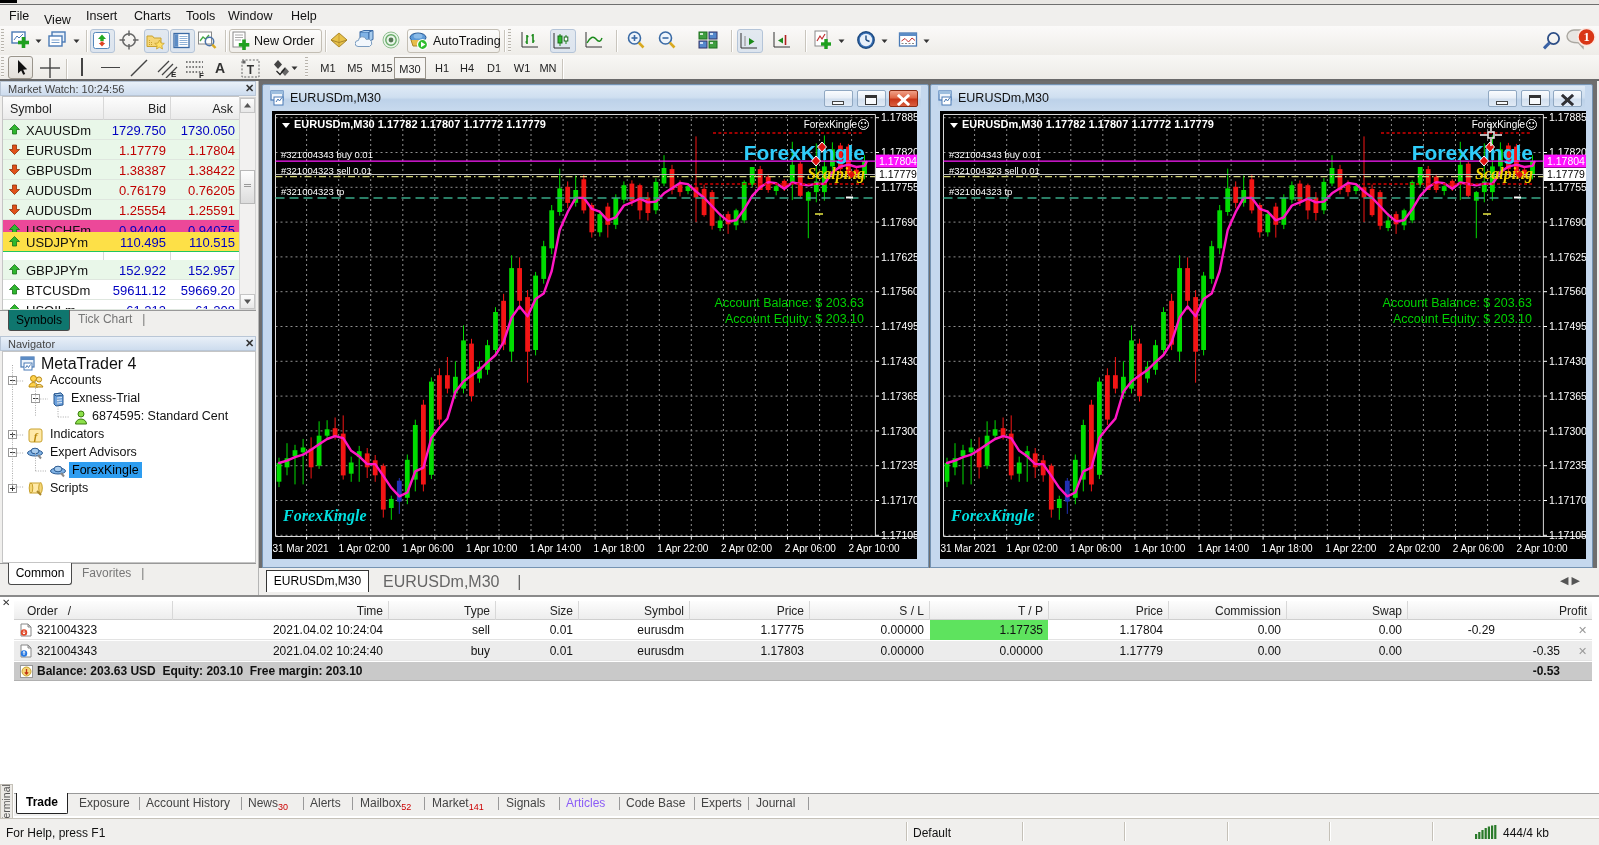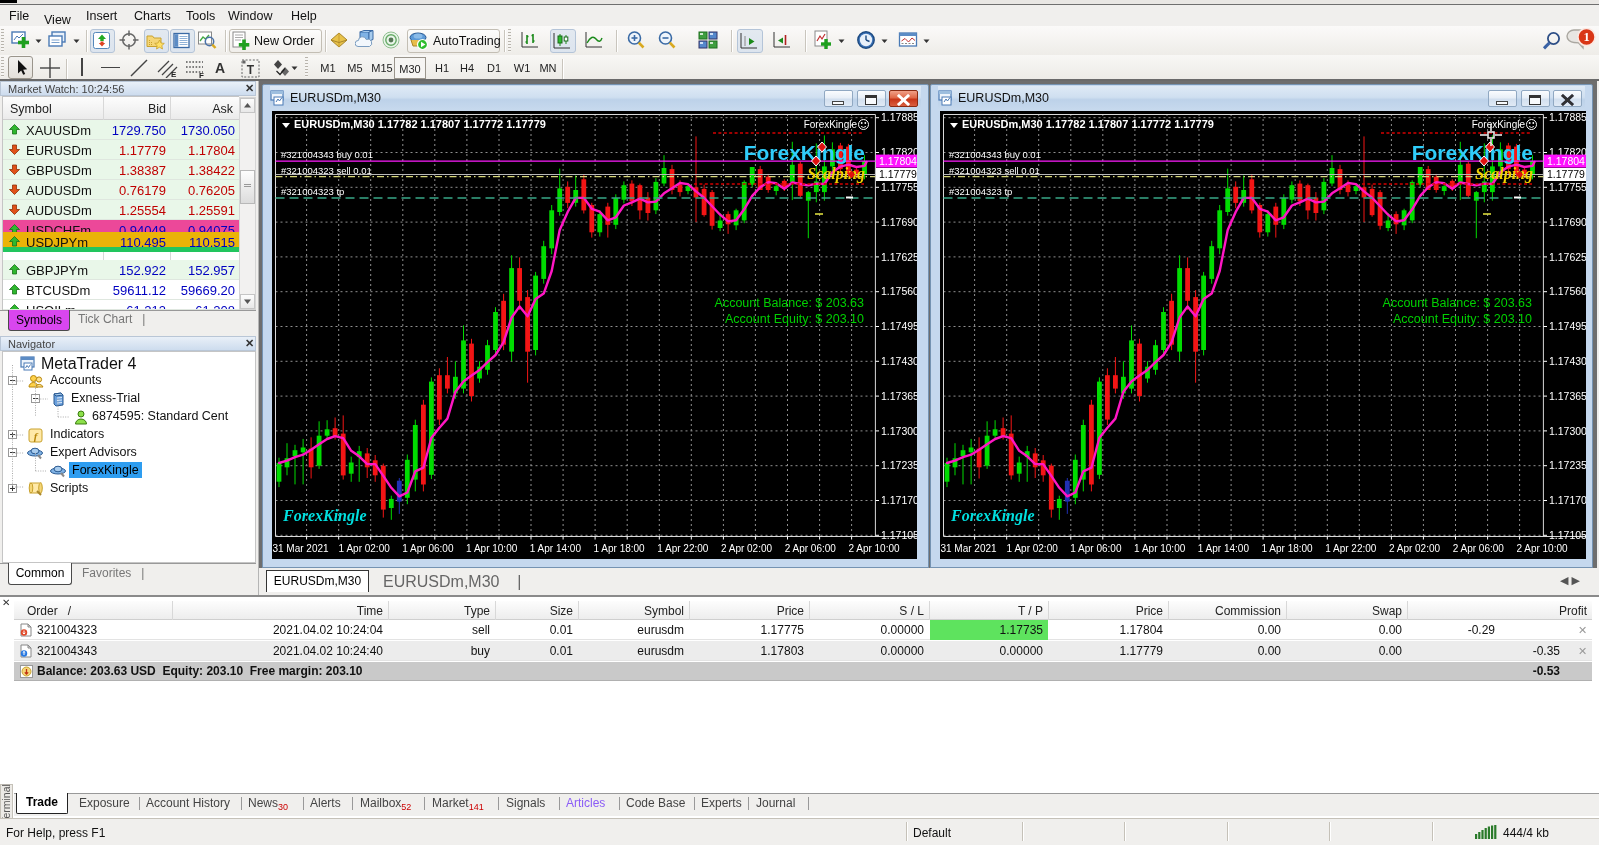--- a/index.html
+++ b/index.html
@@ -428,21 +428,21 @@
 <div class="ab" style="left:3px;top:220px;width:236px;height:20px;background:#ec4899;border-bottom:1px solid #dfe7df;overflow:hidden">
 <span class="ab" style="left:6px;top:4px">
       <svg width="11" height="11" viewBox="0 0 11 11">
         <path d="M5.5 0.5 L10.5 5.5 L7.5 5.5 L7.5 10 L3.5 10 L3.5 5.5 L0.5 5.5 Z" fill="#2eb82e" stroke="#187018" stroke-width="0.8"></path>
       </svg>
     </span>
 <span class="ab" style="left:23px;top:3px;font-size:13px;color:#111">USDCHFm</span>
 <span class="ab" style="left:100px;top:3px;width:63px;text-align:right;font-size:13px;color:#0000c0">0.94049</span>
 <span class="ab" style="left:168px;top:3px;width:64px;text-align:right;font-size:13px;color:#0000c0">0.94075</span>
 </div>
-<div class="ab" style="left:3px;top:232px;width:236px;height:20px;background:#eab308;border-bottom:5px solid #22c55e;overflow:hidden">
+<div class="ab" style="left:3px;top:232px;width:236px;height:20px;background:#fde047;border-bottom:1px solid #22c55e;overflow:hidden">
 <span class="ab" style="left:6px;top:4px">
       <svg width="11" height="11" viewBox="0 0 11 11">
         <path d="M5.5 0.5 L10.5 5.5 L7.5 5.5 L7.5 10 L3.5 10 L3.5 5.5 L0.5 5.5 Z" fill="#2eb82e" stroke="#187018" stroke-width="0.8"></path>
       </svg>
     </span>
 <span class="ab" style="left:23px;top:3px;font-size:13px;color:#111">USDJPYm</span>
 <span class="ab" style="left:100px;top:3px;width:63px;text-align:right;font-size:13px;color:#0000c0">110.495</span>
 <span class="ab" style="left:168px;top:3px;width:64px;text-align:right;font-size:13px;color:#0000c0">110.515</span>
 </div>
 <div class="ab" style="left:3px;top:260px;width:236px;height:20px;background:#e9f7e9;border-bottom:1px solid #dfe7df;overflow:hidden">
@@ -483,21 +483,21 @@
   </div>
 <div class="ab" style="left:240px;top:294px;width:15px;height:15px;background:linear-gradient(180deg,#fdfdfd,#e8e8e8);border:1px solid #c5c5c5">
     <svg width="13" height="13">
       <path d="M6.5 9 L10 4.5 L3 4.5 Z" fill="#555"></path>
     </svg>
   </div>
 <div class="ab" style="left:240px;top:170px;width:15px;height:34px;background:linear-gradient(180deg,#fdfdfd,#dcdcdc);border:1px solid #b8b8b8">
     <div style="margin:13px 3px;border-top:1px solid #999;border-bottom:1px solid #999;height:3px"></div>
   </div>
 <div class="ab" style="left:0;top:310px;width:256px;height:24px;background:#f0efed;border-top:1px solid #999"></div>
-<div class="ab" style="left:8px;top:310px;width:62px;height:21px;background:#d946ef;border:1px solid #4a4a4a;border-top:0;border-radius:0 0 3px 3px;font-size:12px;color:#000;text-align:center;line-height:20px">Symbols</div>
+<div class="ab" style="left:8px;top:310px;width:62px;height:21px;background:#0f766e;border:1px solid #4a4a4a;border-top:0;border-radius:0 0 3px 3px;font-size:12px;color:#000;text-align:center;line-height:20px">Symbols</div>
 <div class="ab" style="left:78px;top:312px;font-size:12px;color:#777">Tick Chart&nbsp;&nbsp;&nbsp;|</div>
 <div class="ab" style="left:0;top:336px;width:256px;height:15px;background:linear-gradient(180deg,#e9f0f8,#cddcee);border:1px solid #b9c6d6;font-size:11px;color:#444;padding-left:7px;line-height:14px">Navigator</div>
 <div class="ab" style="left:245px;top:338px;width:11px;height:11px;font-size:11px;font-weight:bold;color:#333;line-height:10px">✕</div>
 <div class="ab" style="left:2px;top:351px;width:254px;height:212px;background:#fff;border:1px solid #c5c5c5"></div>
 <div class="ab" style="left:20px;top:356px">
     <svg width="16" height="15" viewBox="0 0 16 15">
       <rect x="1" y="1" width="13" height="10" fill="#eef4fb" stroke="#4a7ab5" stroke-width="1.2"></rect>
       <rect x="1" y="1" width="13" height="3" fill="#5c8cc5"></rect>
       <rect x="4" y="7" width="8" height="7" fill="#fff" stroke="#4a7ab5"></rect>
       <path d="M5.5 12 l1.5-2.5 1.5 2 2-3" stroke="#4a7ab5" fill="none"></path>

